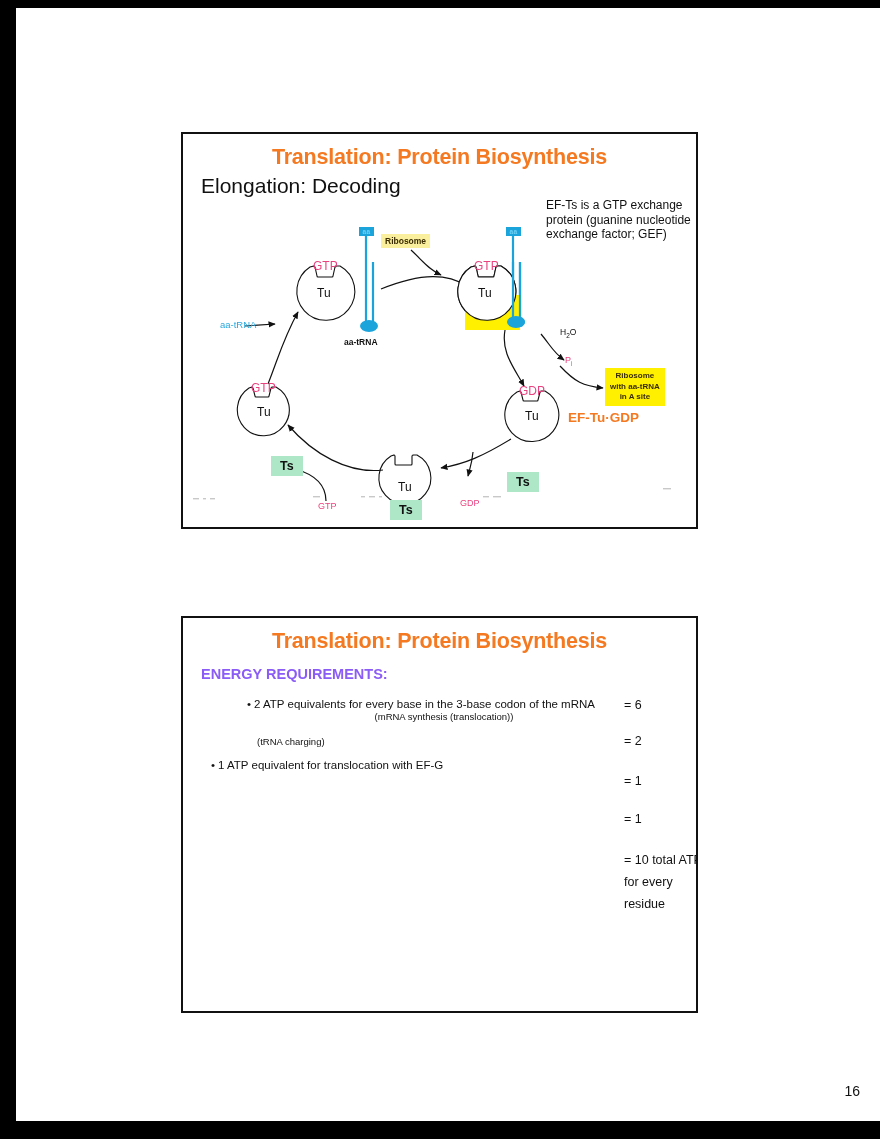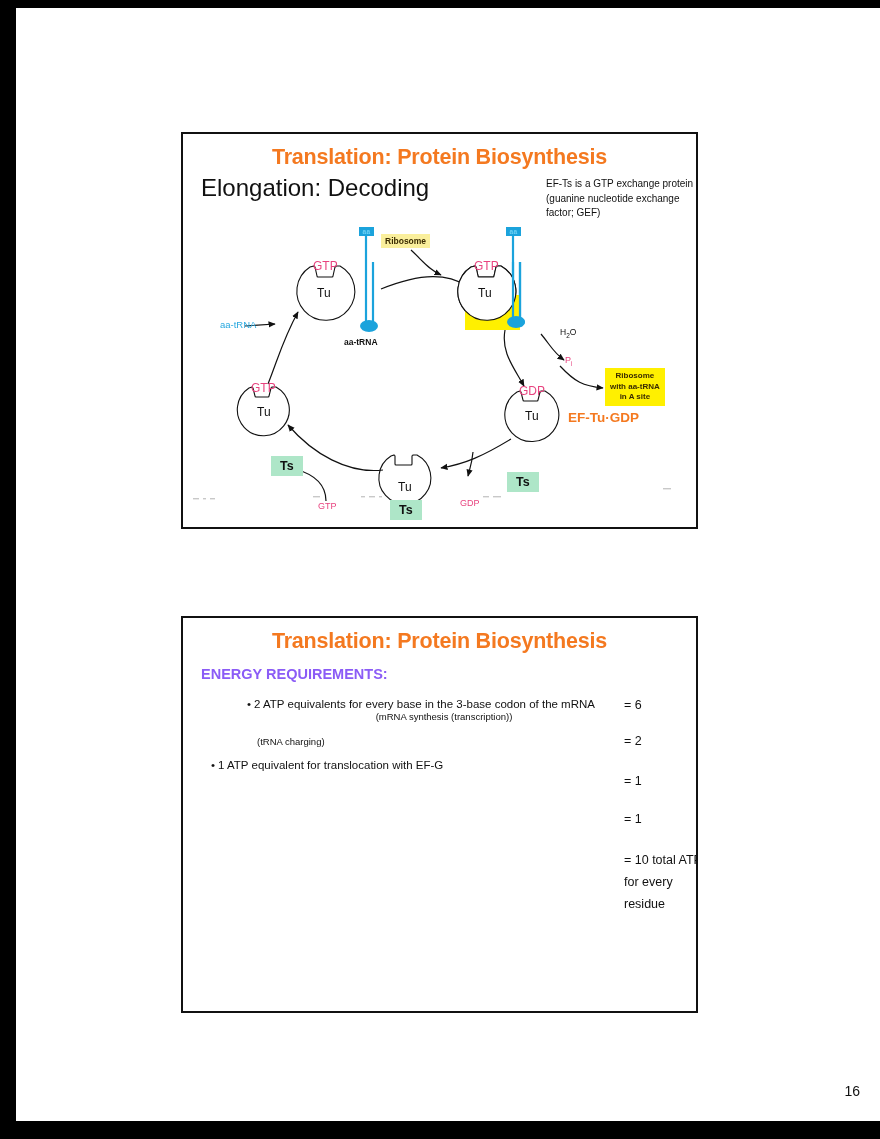--- a/index.html
+++ b/index.html
@@ -33,25 +33,25 @@
     color:#F47920;
     font-weight:bold;
     font-size:21.5px;
     letter-spacing:-0.2px;
     white-space:nowrap;
   }
 
   
   .subtitle{
     position:absolute; left:18px; top:40px;
-    font-size:24px; color:#111; white-space:nowrap;
+    font-size:21px; color:#111; white-space:nowrap;
   }
   .note{
-    position:absolute; left:363px; top:43px; width:150px;
-    font-size:10px; line-height:14.6px; color:#111;
+    position:absolute; left:363px; top:64px; width:150px;
+    font-size:12px; line-height:14.6px; color:#111;
   }
 
   .diagram{ position:absolute; left:0; top:0; width:100%; height:100%; }
   .diagram svg{ position:absolute; left:0; top:0; }
 
   .lbl{ position:absolute; white-space:nowrap;text-align:center; }
   .lbl-gtp{ color:#E8437F; font-size:12px; font-weight:normal; }
   .lbl-gdp{ color:#E8437F; font-size:12px; }
   .lbl-tu{ color:#111; font-size:12px; }
   .lbl-cyan{ color:#29A8DF; font-size:9.5px; }
@@ -250,21 +250,21 @@
 
     <div class="slide-title">Translation:  Protein Biosynthesis</div>
     <div class="energy-head">ENERGY REQUIREMENTS:</div>
 
     <div class="bullets">
 
       <div class="b-row" style="margin-top:0;text-align:center;">
         <div class="b-main">
           <span class="dot">•</span><span>2 ATP equivalents for every base in the 3-base codon of the mRNA</span>
         </div>
-        <div class="b-sub">(mRNA synthesis (transcription))</div>
+        <div class="b-sub">(mRNA synthesis (translocation))</div>
       </div>
 
       <div class="b-row" style="margin-top:14px;">
         <div class="b-sub">(tRNA charging)</div>
       </div>
 
 
       <div class="b-row" style="margin-top:12px;">
         <div class="b-main">
           <span class="dot">•</span><span>1 ATP equivalent for translocation with EF-G</span>

